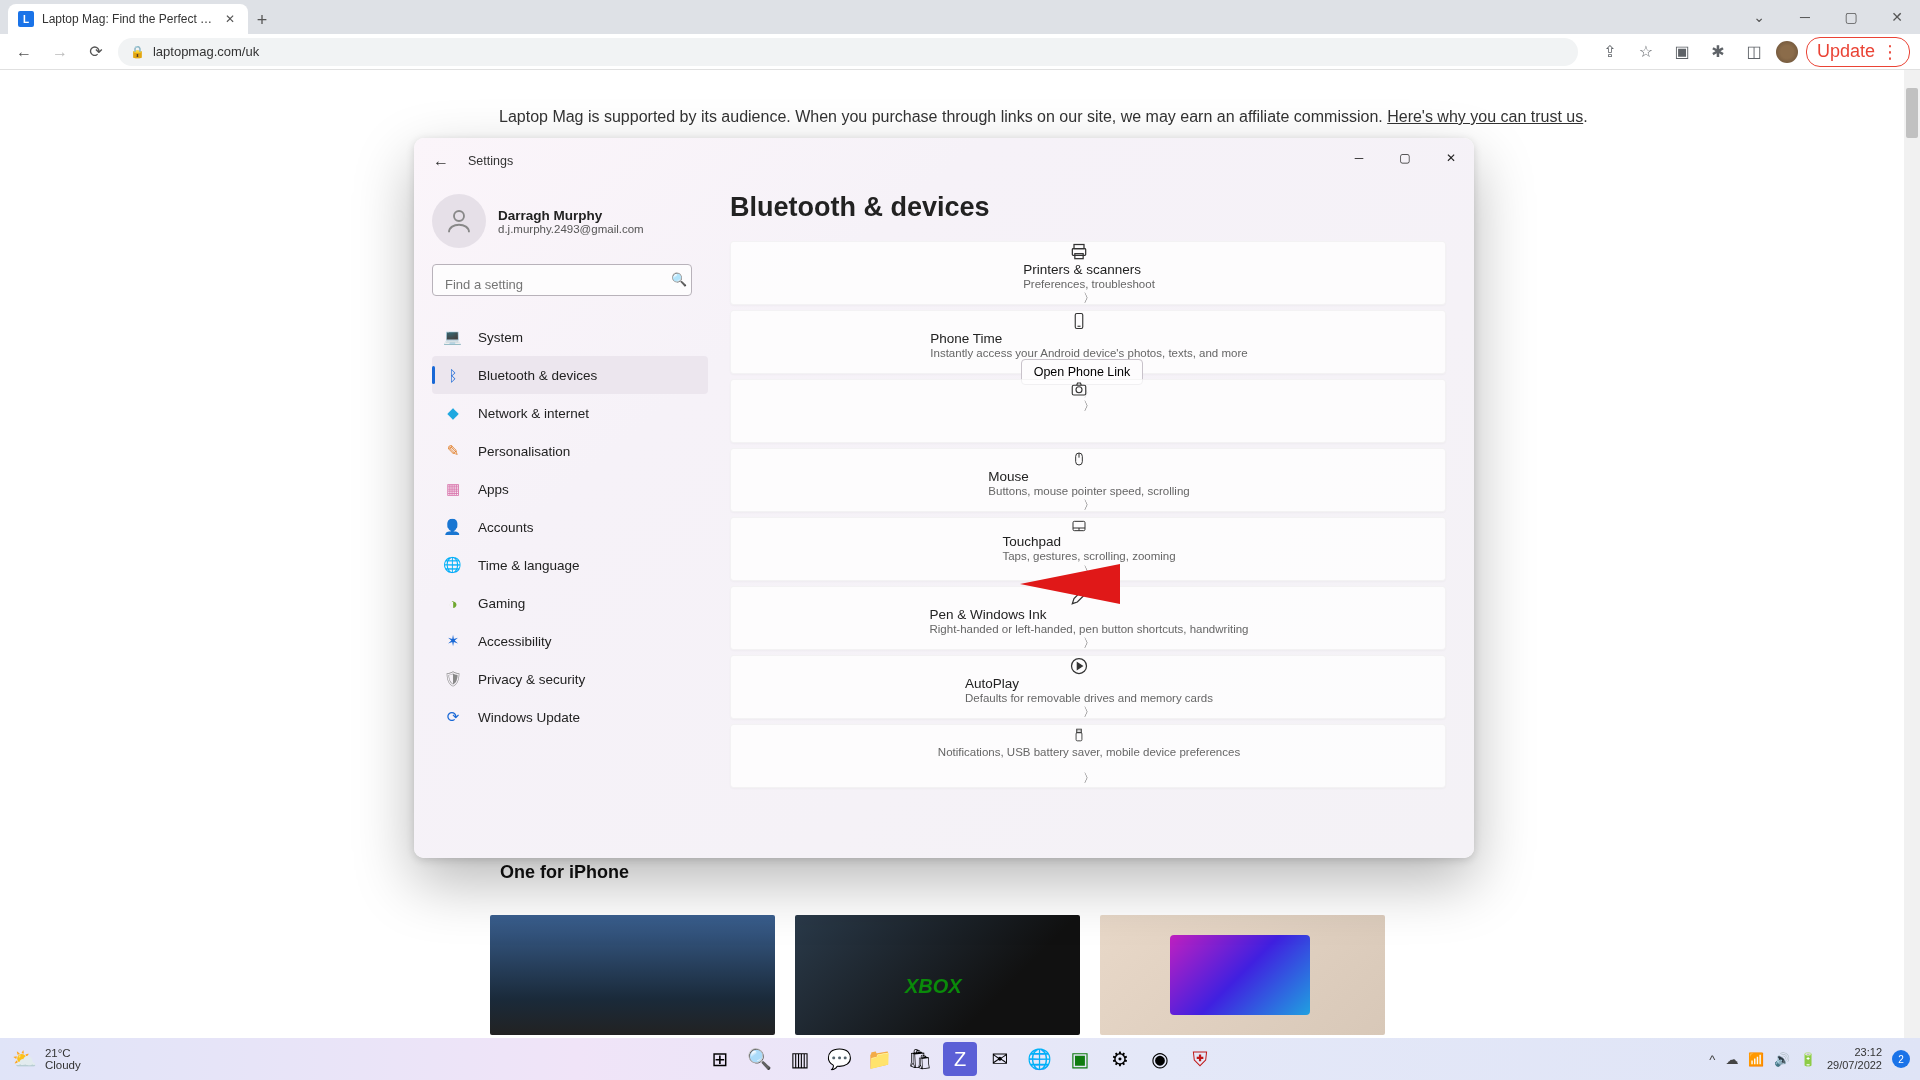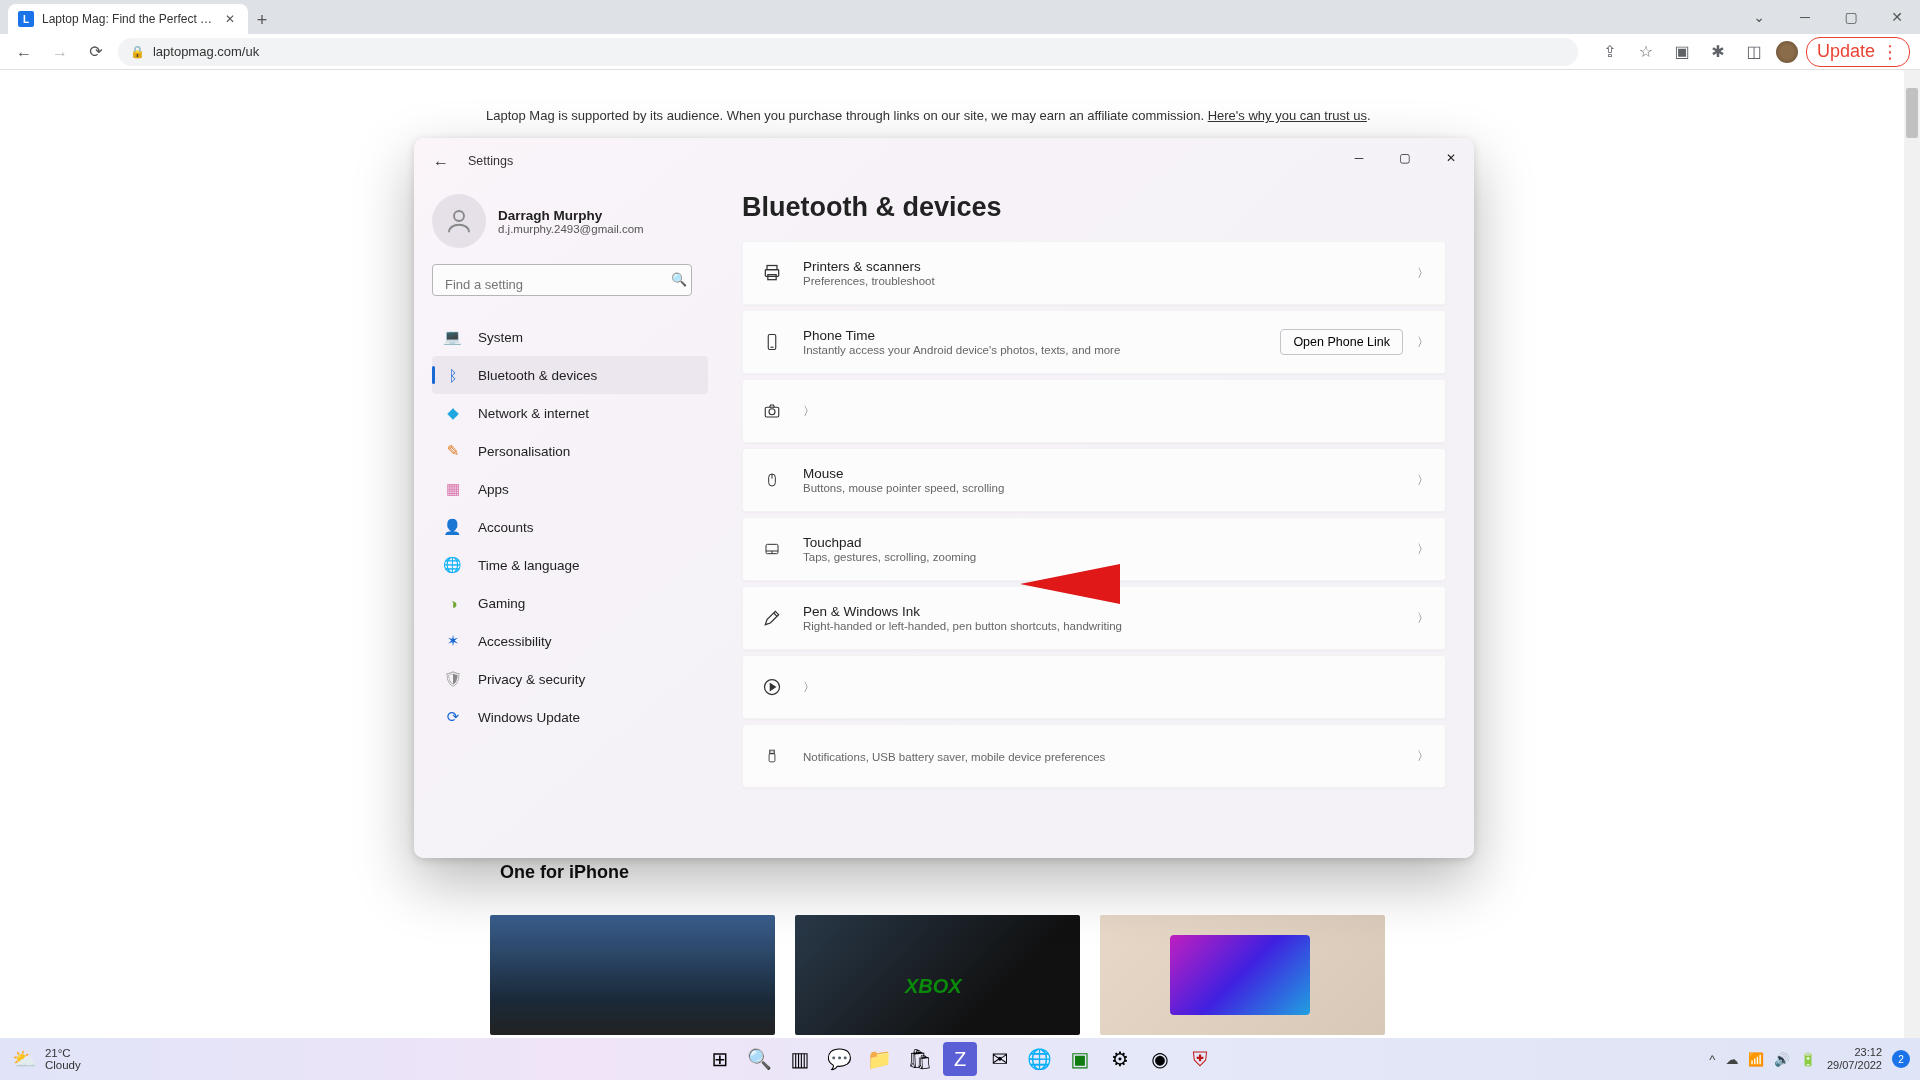--- a/index.html
+++ b/index.html
@@ -21,60 +21,60 @@
 .nav-btn.disabled { color: #bbb; }
 .address-bar { flex: 1; height: 28px; background: #f1f3f4; border-radius: 14px; display: flex; align-items: center; padding: 0 12px; font-size: 13px; color: #333; gap: 8px; margin-right: 10px; }
 .lock-icon { color: #5f6368; font-size: 12px; }
 .toolbar-actions { display: flex; gap: 8px; align-items: center; }
 .toolbar-icon { width: 28px; height: 28px; display: flex; align-items: center; justify-content: center; color: #5f6368; cursor: pointer; font-size: 16px; }
 .update-btn { border: 1px solid #ea4335; color: #ea4335; border-radius: 14px; padding: 3px 10px; font-size: 18px; display: flex; align-items: center; gap: 6px; cursor: pointer; }
 .avatar-chrome { width: 22px; height: 22px; border-radius: 50%; background: radial-gradient(circle, #8b6c4a 40%, #654d35 100%); }
 
 
 .page-content { position: absolute; top: 70px; left: 0; right: 0; bottom: 42px; background: #fff; }
-.disclaimer-bar { position: absolute; top: 108px; left: 486px; font-size: 13px; color: #333; }
+.disclaimer-bar { position: absolute; top: 108px; left: 499px; font-size: 16px; color: #333; }
 .disclaimer-bar a { text-decoration: underline; color: #333; }
 .page-bottom-strip { position: absolute; top: 862px; left: 500px; display: flex; gap: 20px; }
 .card-title { font-size: 18px; font-weight: 700; color: #111; width: 285px; padding-bottom: 14px; }
 .thumb-row { position: absolute; top: 915px; left: 490px; display: flex; gap: 20px; }
 .thumb { width: 285px; height: 120px; background: #333; border-radius: 2px; }
 .thumb1 { background: linear-gradient(180deg,#3a5f8f 0%,#1a2a3a 70%,#222 100%); position: relative; }
 .thumb2 { background: linear-gradient(135deg,#2a3a4a 0%,#111 70%); position: relative; }
 .thumb2::after { content: "XBOX"; position: absolute; left: 110px; top: 60px; color: #0a8a0a; font-weight: bold; font-size: 20px; font-style: italic; }
 .thumb3 { background: linear-gradient(135deg,#e8d8c8,#d8c8b8); position: relative; }
 .thumb3::after { content: ""; position: absolute; left: 70px; top: 20px; width: 140px; height: 80px; background: linear-gradient(135deg,#c020c0,#4020e0,#20a0e0); border-radius: 4px; }
 
 
 .settings-window { position: absolute; top: 138px; left: 414px; width: 1060px; height: 720px; border-radius: 10px; background: linear-gradient(140deg, #fbf5fa 0%, #f6f2f8 30%, #f4f2f6 100%); box-shadow: 0 24px 60px rgba(0,0,0,.28), 0 2px 8px rgba(0,0,0,.15); overflow: hidden; display: flex; flex-direction: column; }
 .settings-titlebar { height: 46px; display: flex; align-items: center; padding: 0 10px; position: relative; }
 .back-btn { width: 34px; height: 34px; display: flex; align-items: center; justify-content: center; cursor: pointer; color: #333; font-size: 16px; border-radius: 4px; }
 .settings-label { font-size: 12.5px; color: #333; margin-left: 10px; }
 .window-controls { position: absolute; right: 0; top: 0; display: flex; }
 .win-ctrl { width: 46px; height: 40px; display: flex; align-items: center; justify-content: center; cursor: pointer; color: #222; font-size: 12px; }
 
-.settings-body { flex: 1; display: flex; gap: 12px; }
+.settings-body { flex: 1; display: flex; }
 .sidebar { width: 306px; padding: 6px 12px 12px 18px; }
 .profile { display: flex; align-items: center; gap: 12px; padding: 4px 0 16px; }
 .avatar { width: 54px; height: 54px; border-radius: 50%; background: #e6e0e8; display: flex; align-items: center; justify-content: center; }
 .avatar svg { width: 30px; height: 30px; }
 .profile-name { font-size: 13.5px; font-weight: 600; color: #222; }
 .profile-email { font-size: 11.5px; color: #555; }
 .search-box { position: relative; }
 .search-input { width: 260px; height: 32px; border: 1px solid #b8b2ba; border-radius: 4px; background: #fdfcfd; padding: 8px 34px 0 12px; font-size: 13px; color: #333; outline: none; }
 .search-icon { position: absolute; right: 20px; top: 8px; color: #333; font-size: 13px; }
 .nav-list { margin-top: 22px; display: flex; flex-direction: column; }
 .nav-item { height: 38px; display: flex; align-items: center; gap: 16px; padding: 0 12px; border-radius: 4px; cursor: pointer; font-size: 13.5px; color: #222; position: relative; }
 .nav-item.active { background: #ece6ee; }
 .nav-item.active::before { content: ""; position: absolute; left: 0; top: 10px; bottom: 10px; width: 3px; background: #1868d6; border-radius: 2px; }
 .nav-icon { width: 18px; height: 18px; display: flex; align-items: center; justify-content: center; font-size: 15px; }
 
 .main-pane { flex: 1; padding: 0 28px 20px 10px; overflow: hidden; }
 .page-title { font-size: 27px; font-weight: 600; color: #222; padding: 8px 0 18px; }
 .settings-cards { display: flex; flex-direction: column; gap: 5px; }
-.setting-card { background: rgba(255,255,255,.75); border: 1px solid rgba(0,0,0,.04); border-radius: 4px; height: 64px; display: flex; align-items: center; padding: 0 16px 0 18px; cursor: pointer; box-shadow: 0 1px 2px rgba(0,0,0,.03); }
+.setting-card { background: rgba(255,255,255,.75); border: 1px solid rgba(0,0,0,.04); border-radius: 4px; height: 64px; display: flex; align-items: center; padding: 0 16px 0 18px; cursor: pointer; box-shadow: 0 1px 2px rgba(0,0,0,.03); flex-direction: column; }
 .card-icon { width: 22px; display: flex; align-items: center; justify-content: center; color: #333; margin-right: 20px; }
 .card-text { flex: 1; }
 .card-heading { font-size: 13.5px; color: #222; }
 .card-sub { font-size: 11.5px; color: #666; margin-top: 1px; }
 .card-action-btn { font-size: 12.5px; padding: 5px 12px; border: 1px solid #c8c2ca; background: #fdfcfd; border-radius: 4px; margin-right: 14px; cursor: pointer; }
 .card-chevron { color: #555; font-size: 12px; }
 
 
 .red-arrow { position: absolute; top: 560px; left: 1020px; }
 .red-arrow svg { display: block; }
@@ -311,20 +311,24 @@
 
     <div class="card-chevron">〉</div>
           </div>
           <div class="setting-card">
     <div class="card-icon">
               <svg width="20" height="20" viewBox="0 0 24 24" fill="none" stroke="#333" stroke-width="1.5">
                 <circle cx="12" cy="12" r="9"></circle>
                 <polygon points="10,8 16,12 10,16" fill="#333"></polygon>
               </svg>
             </div>
+    <div class="card-text">
+      <div class="card-heading">AutoPlay</div>
+      <div class="card-sub">Defaults for removable drives and memory cards</div>
+    </div>
 
     <div class="card-chevron">〉</div>
           </div>
           <div class="setting-card">
     <div class="card-icon">
               <svg width="14" height="20" viewBox="0 0 24 24" fill="none" stroke="#333" stroke-width="1.5">
                 <rect x="8" y="2" width="8" height="6"></rect>
                 <rect x="7" y="8" width="10" height="14" rx="2"></rect>
                 <line x1="10" y1="4" x2="10" y2="6"></line>
                 <line x1="14" y1="4" x2="14" y2="6"></line>

